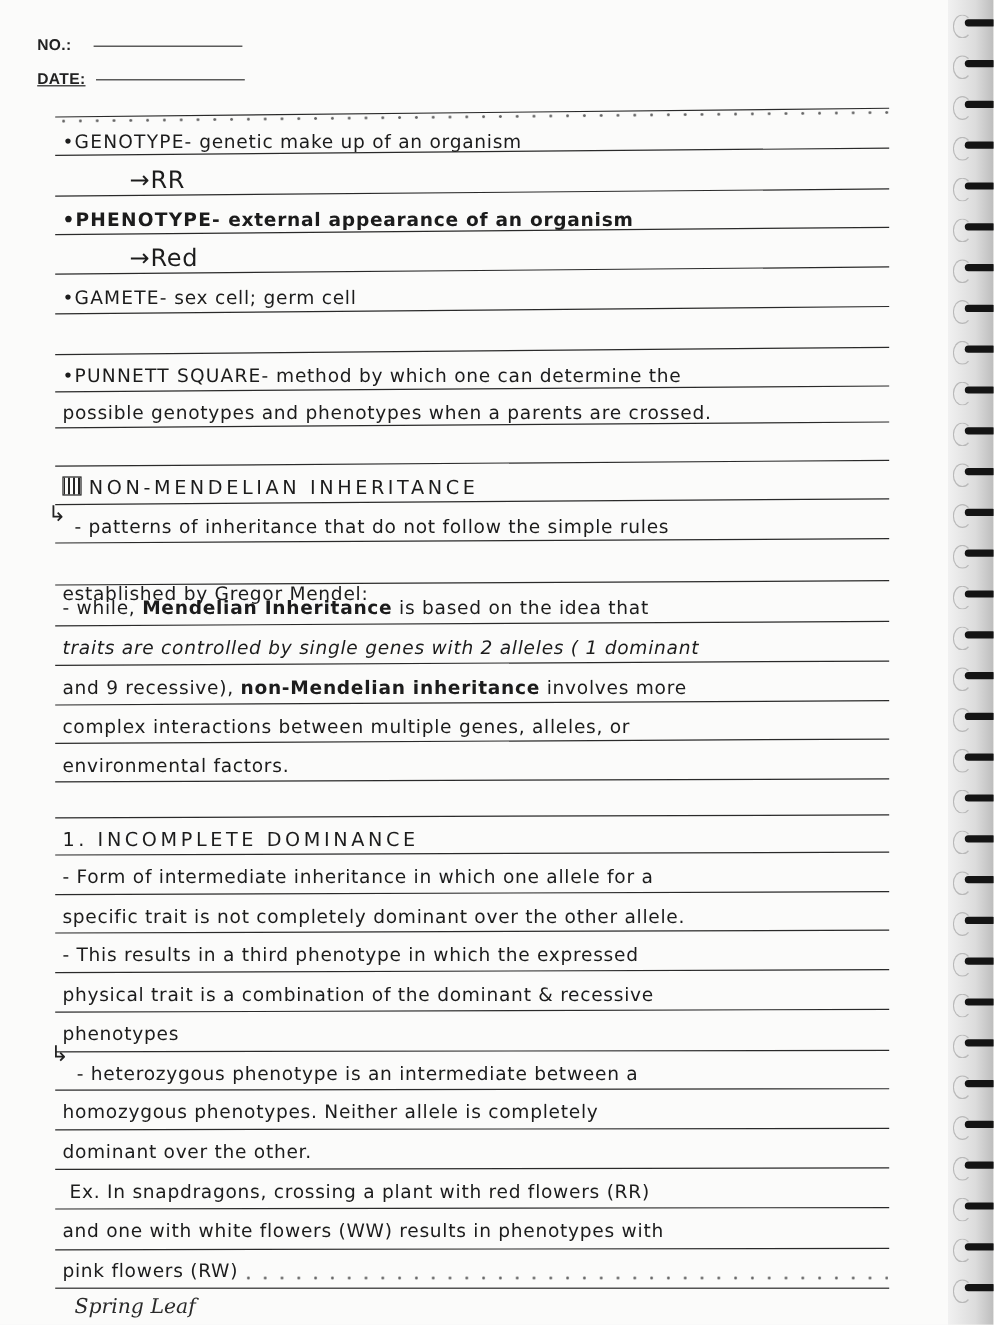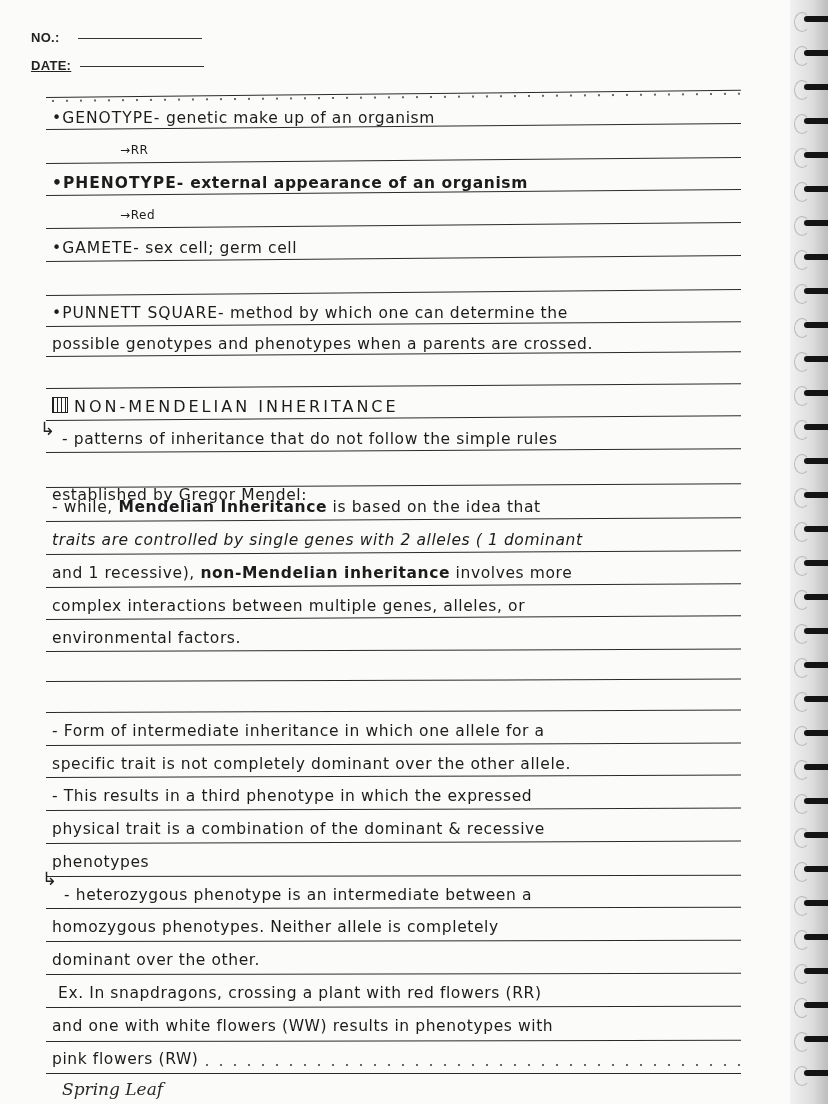--- a/index.html
+++ b/index.html
@@ -27,21 +27,21 @@
       position: absolute; left: 46px; width: 695px; height: 4px;
       background-image: radial-gradient(circle, #666 1px, transparent 1.3px);
       background-size: 14px 4px;
     }
     .line-text {
       position: absolute; left: 52px; width: 690px;
       font-family: "DejaVu Sans", sans-serif; font-size: 15.5px;
       line-height: 22px; white-space: nowrap; letter-spacing: 0.6px;
       color: #1c1c1c;
     }
-    .line-text.indent { left: 120px; font-size: 12px; }
+    .line-text.indent { left: 108px; font-size: 20px; }
     .heading { font-weight: normal; letter-spacing: 3px; font-size: 16px; }
     .term { letter-spacing: 1px; }
     b.bold { font-weight: bold; }
     .bullet-arrow {
       position: absolute; font-size: 18px; color: #222; line-height: 18px;
     }
     .spiral {
       position: absolute; left: 790px; top: 0; width: 38px; height: 1104px;
       background: linear-gradient(to right, #f1f1f1, #dcdcdc 60%, #bdbdbd);
     }
@@ -131,25 +131,28 @@
     <span style="display:inline-block; width:14px; height:14px; border:1.5px solid #222; margin-right:6px; vertical-align:-1px; background:repeating-linear-gradient(90deg,#222 0 1.5px,transparent 1.5px 4px);"></span><span class="heading">NON-MENDELIAN INHERITANCE</span>
   </div>
   <div class="bullet-arrow" style="left:40px; top:420px;">↳</div>
   <div class="line-text" style="top:428px; left:62px;">- patterns of inheritance that do not follow the simple rules</div>
   <div class="line-text" style="top:484px;">established by Gregor Mendel:</div>
   <div class="line-text" style="top:496px;">
     <span>- while, </span><b class="bold">Mendelian Inheritance</b><span> is based on the idea that</span>
   </div>
   <div class="line-text" style="top:529px;font-style:italic;">traits are controlled by single genes with 2 alleles ( 1 dominant</div>
   <div class="line-text" style="top:562px;">
-    <span>and 1 recessive), </span><b class="bold">non-Mendelian inheritance</b><span> involves more</span>
+    <span>and 9 recessive), </span><b class="bold">non-Mendelian inheritance</b><span> involves more</span>
   </div>
   <div class="line-text" style="top:627px;">environmental factors.</div>
   <div class="line-text" style="top:595px;">complex interactions between multiple genes, alleles, or</div>
 
+  <div class="line-text" style="top:689px;">
+    <span class="heading">1. INCOMPLETE DOMINANCE</span>
+  </div>
   <div class="line-text" style="top:720px;">- Form of intermediate inheritance in which one allele for a</div>
   <div class="line-text" style="top:753px;">specific trait is not completely dominant over the other allele.</div>
   <div class="line-text" style="top:785px;">- This results in a third phenotype in which the expressed</div>
   <div class="line-text" style="top:818px;">physical trait is a combination of the dominant &amp; recessive</div>
   <div class="line-text" style="top:851px;">phenotypes</div>
   <div class="bullet-arrow" style="left:42px; top:870px;">↳</div>
   <div class="line-text" style="top:884px; left:64px;">- heterozygous phenotype is an intermediate between a</div>
   <div class="line-text" style="top:916px;">homozygous phenotypes. Neither allele is completely</div>
   <div class="line-text" style="top:949px;">dominant over the other.</div>
   <div class="line-text" style="top:982px; left:58px;">Ex. In snapdragons, crossing a plant with red flowers (RR)</div>

